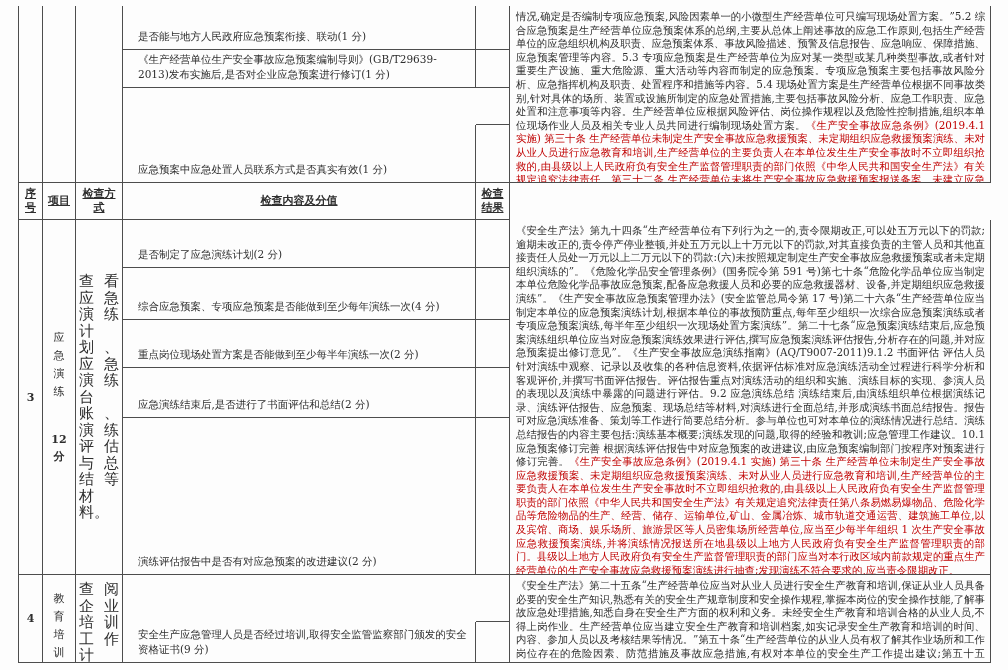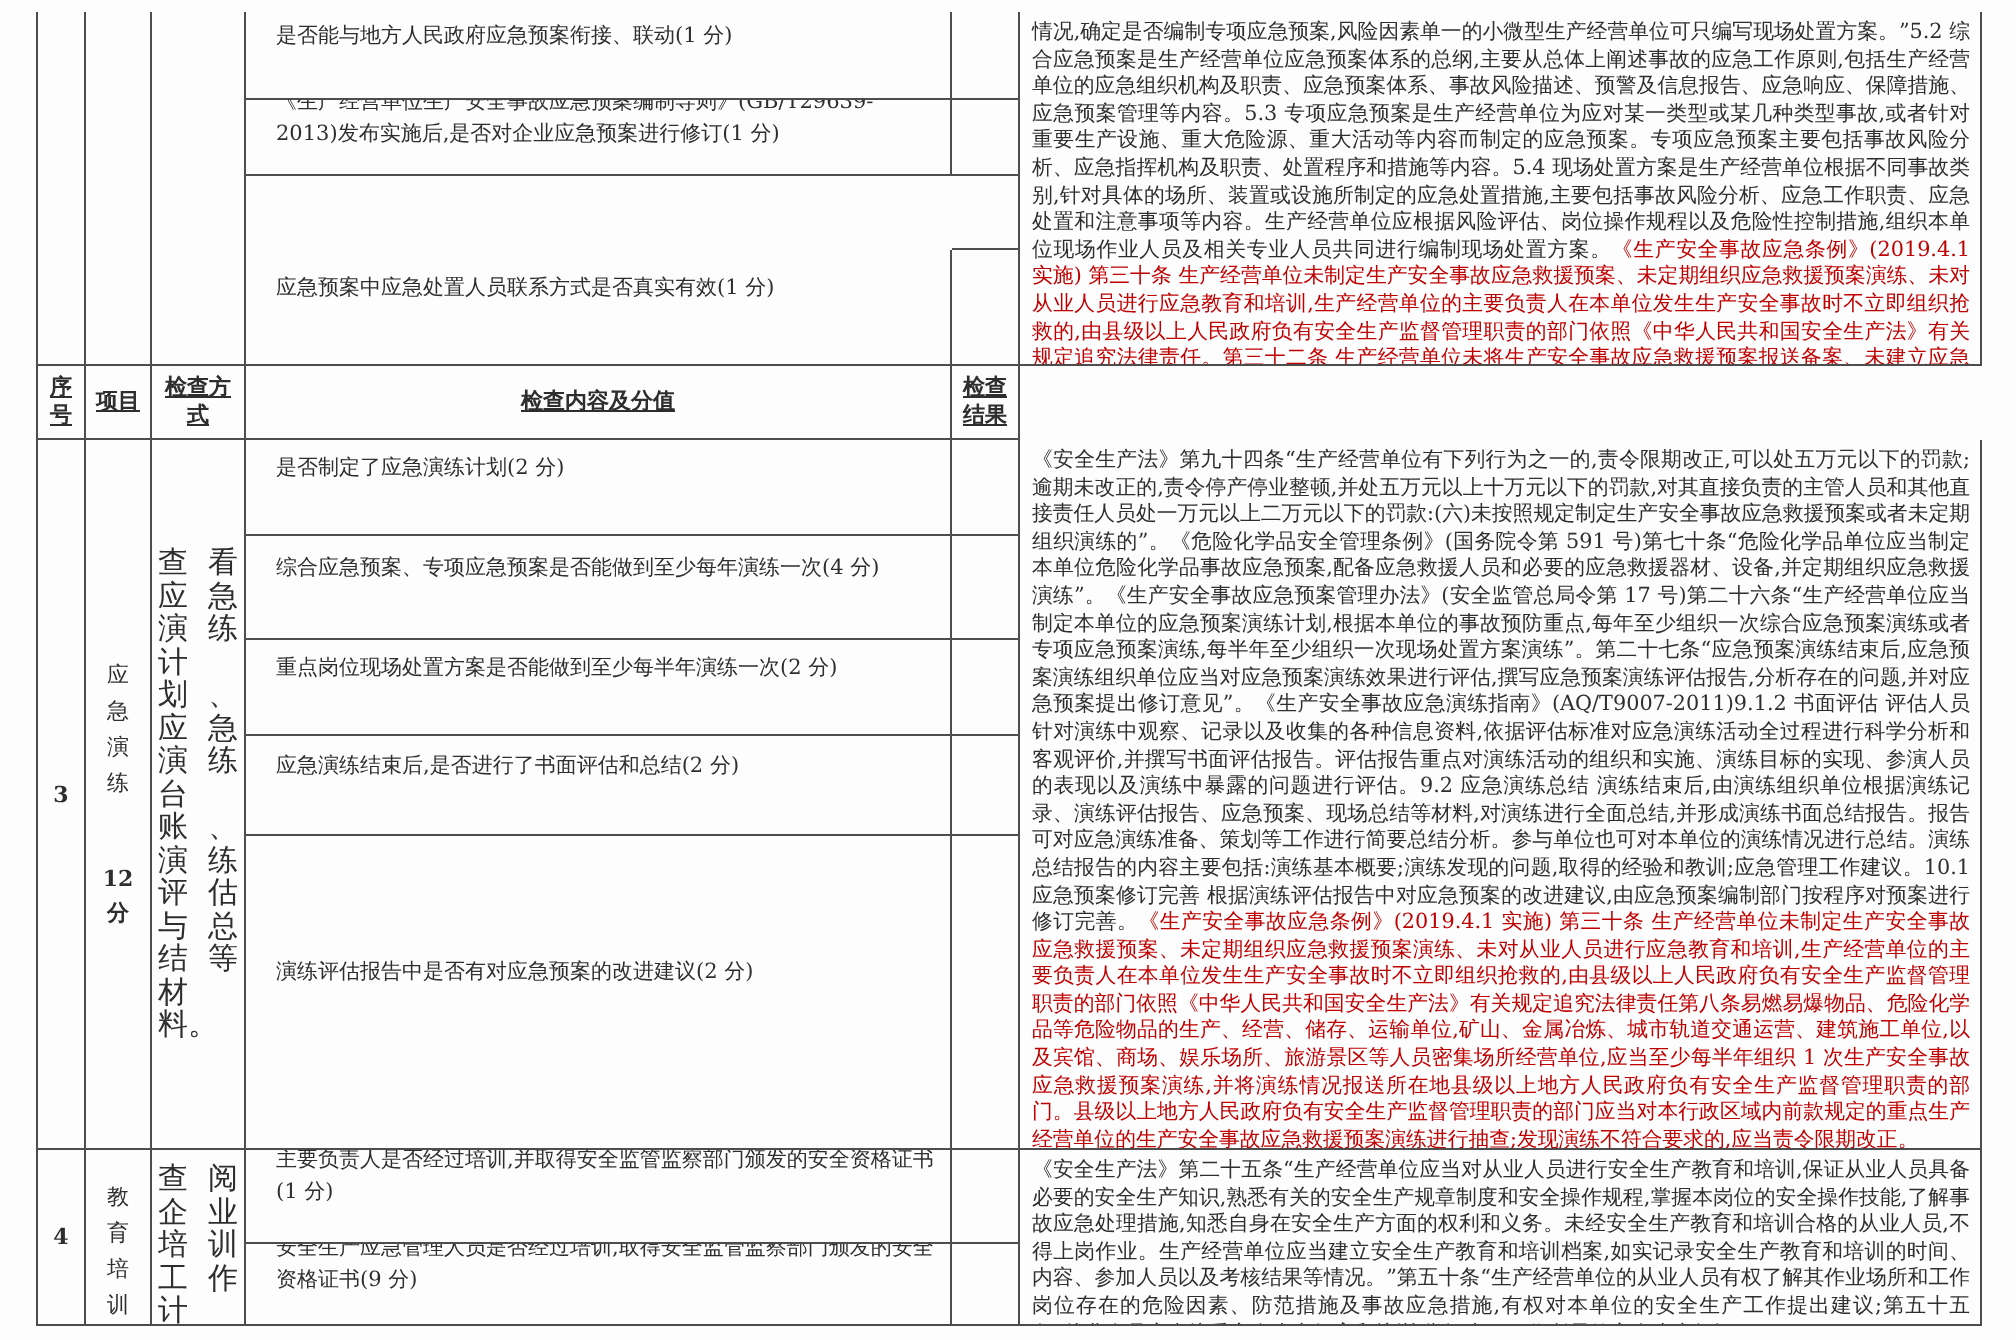--- a/index.html
+++ b/index.html
@@ -27,22 +27,22 @@
   .c1{grid-column:1}.c2{grid-column:2}.c3{grid-column:3}
   .c4{grid-column:4}.c5{grid-column:5}.c6{grid-column:6}
   .r1{grid-row:1}.r2{grid-row:2}.r3{grid-row:3}.r4{grid-row:4}.r5{grid-row:5}
   .span4{grid-row:1/5}.span5{grid-row:1/6}.span2{grid-row:1/3}
   .hdr{
     display:flex;align-items:center;justify-content:center;
     font-weight:bold;font-size:11px;line-height:1.3;text-align:center;
     word-break:break-all;padding:2px;
   }
   .content-cell{
-    display:flex;align-items:center;
-    padding:3px 8px 21px 15px;
+    display:flex;align-items:flex-end;
+    padding:3px 8px 4px 15px;
     font-size:10.5px;line-height:1.5;
   }
   .basis{
     font-size:10.4px;line-height:13.6px;
     padding:4px 5px 2px 6px;
     text-align:justify;
   }
   .seqcell{display:flex;align-items:center;justify-content:center;font-size:11px;font-weight:bold;}
   .proj{display:flex;flex-direction:column;align-items:center;font-size:11px;}
   .proj.center{justify-content:center;gap:15px;}
@@ -133,23 +133,20 @@
     <div class="block block-s4">
       <div class="cell c1 span2 seqcell">4</div>
       <div class="cell c2 span2 proj top">
         <div class="pname">教育培训</div>
 
       </div>
       <div class="cell c3 span2 method top">
         <div class="mtext">查阅企业培训工作计划、员工培训档案等,并</div>
       </div>
 
-      <div class="cell c4 r1 content-cell">
-          <span>主要负责人是否经过培训,并取得安全监管监察部门颁发的安全资格证书(1 分)</span>
-        </div>
       <div class="cell c4 r2 content-cell">
           <span>安全生产应急管理人员是否经过培训,取得安全监管监察部门颁发的安全资格证书(9 分)</span>
         </div>
 
       <div class="cell c5 r1"></div>
       <div class="cell c5 r2"></div>
 
       <div class="cell c6 span2 basis"><span class="seg-b">《安全生产法》第二十五条</span><span>“生产经营单位应当对从业人员进行安全生产教育和培训,保证从业人员具备必要的安全生产知识,熟悉有关的安全生产规章制度和安全操作规程,掌握本岗位的安全操作技能,了解事故应急处理措施,知悉自身在安全生产方面的权利和义务。未经安全生产教育和培训合格的从业人员,不得上岗作业。生产经营单位应当建立安全生产教育和培训档案,如实记录安全生产教育和培训的时间、内容、参加人员以及考核结果等情况。”</span><span class="seg-b">第五十条</span><span>“生产经营单位的从业人员有权了解其作业场所和工作岗位存在的危险因素、防范措施及事故应急措施,有权对本单位的安全生产工作提出建议;</span><span class="seg-b">第五十五条</span><span>“从业人员应当接受安全生产教育和培训,掌握本职工作所需的安全生产知识</span></div>
     </div>
 

